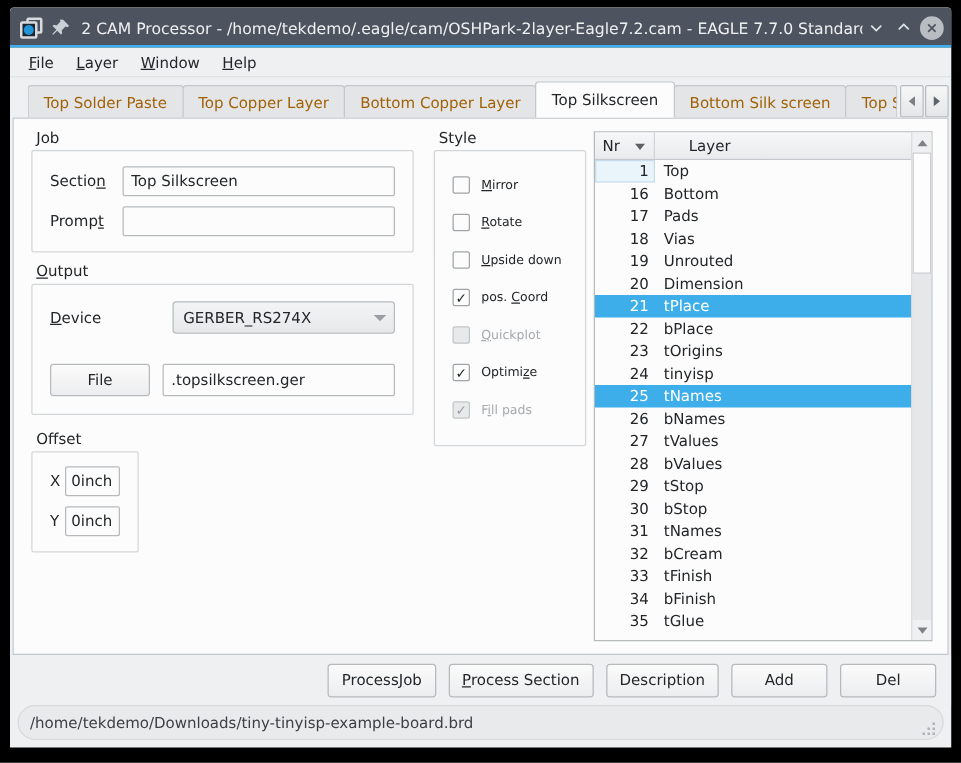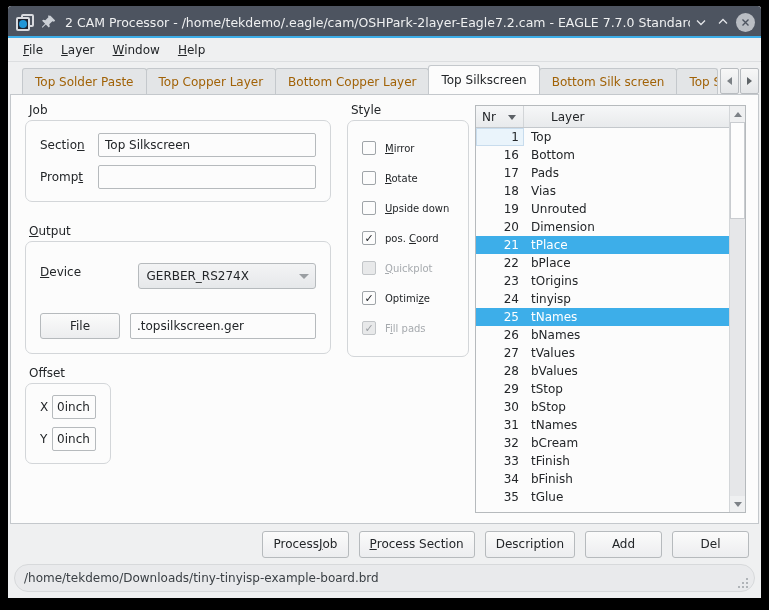--- a/index.html
+++ b/index.html
@@ -145,21 +145,21 @@
   #left-col { width: 330px; flex: 0 0 330px; padding: 8px 0 0 14px; }
   #mid-col  { width: 128px; flex: 0 0 128px; padding: 8px 0 0 6px; }
   #right-col{ flex: 1 1 auto; padding: 10px 12px 10px 6px; }
 
   .gtitle {
     font-size: 12px; color: #232629;
     margin: 0 0 3px 4px;
   }
   .gbox {
     border: 1px solid #d3d6d9;
-    border-radius: 7px;
+    border-radius: 2px;
     background: transparent;
   }
   .row { display: flex; align-items: center; }
   .flabel {
     font-size: 12px; color: #232629;
     white-space: nowrap;
   }
   .finput {
     background: #fcfcfc;
     border: 1px solid #b6babd;
@@ -179,21 +179,20 @@
   #output-box { padding: 13px 14px 14px 14px; width: 306px; }
   .combo {
     height: 26px;
     background: linear-gradient(#f3f4f5,#e6e8ea);
     border: 1px solid #b6babd;
     border-radius: 3px;
     display: flex; align-items: center;
     padding: 0 6px 0 8px;
     font-size: 12px; color: #232629;
     width: 186px;
-    margin-top: 8px;
   }
   .combo .cl { flex: 1 1 auto; }
   .combo .arrow {
     width:0;height:0;border-left:5px solid transparent;border-right:5px solid transparent;
     border-top:5px solid #9a9ea2; margin-left: 6px;
   }
   .pbtn {
     background: linear-gradient(#fbfbfb,#ecedef);
     border: 1px solid #b6babd;
     border-radius: 3px;
@@ -400,21 +399,21 @@
         <div class="row">
           <span class="flabel">Sectio<span class="mn">n</span></span>
           <span class="finput">Top Silkscreen</span>
         </div>
         <div class="row">
           <span class="flabel">Promp<span class="mn">t</span></span>
           <span class="finput"></span>
         </div>
       </div>
 
-      <div class="gtitle" style="margin-top:22px"><span class="mn">O</span>utput</div>
+      <div class="gtitle" style="margin-top:8px"><span class="mn">O</span>utput</div>
       <div class="gbox" id="output-box">
         <div class="row">
           <span class="flabel" style="width:102px"><span class="mn">D</span>evice</span>
           <span class="combo">
             <span class="cl">GERBER_RS274X</span>
             <span class="arrow"></span>
           </span>
         </div>
         <div class="row" style="margin-top:24px">
           <span class="pbtn" style="width:80px;margin-right:10px">File</span>

